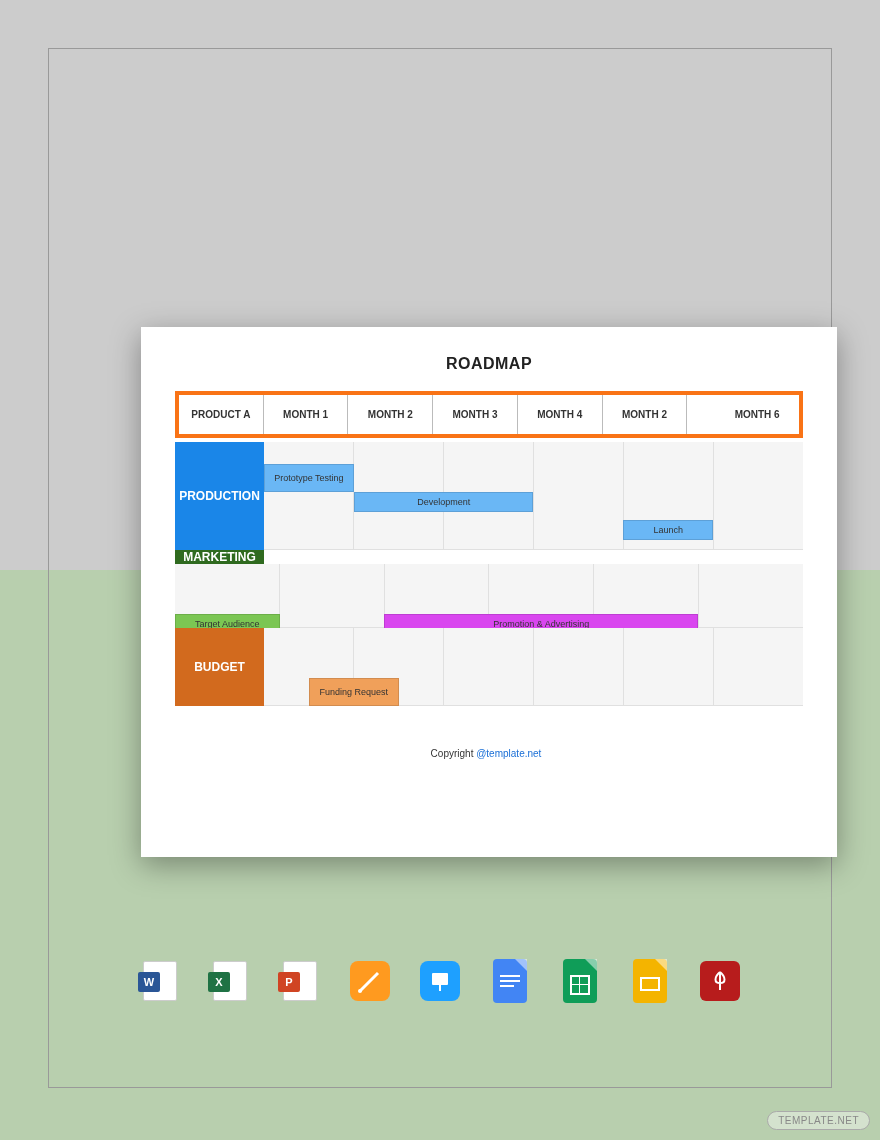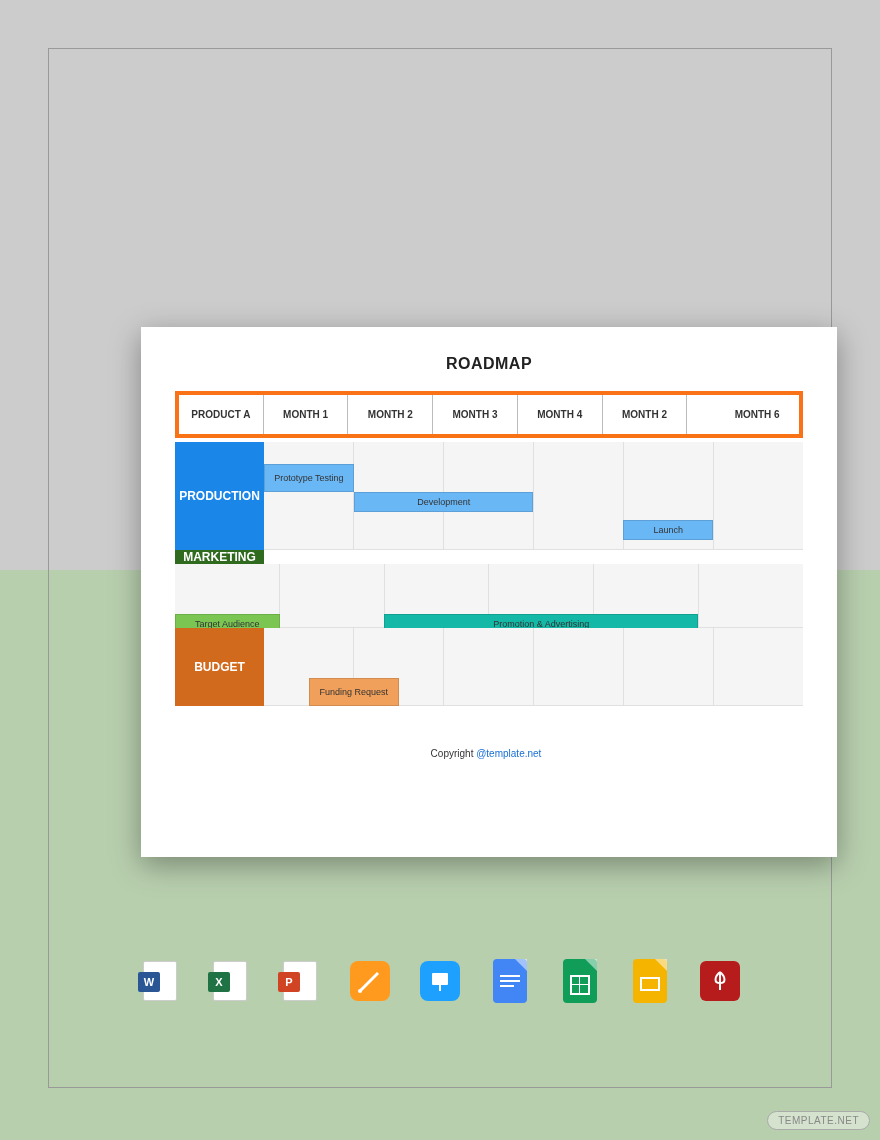--- a/index.html
+++ b/index.html
@@ -195,21 +195,21 @@
             <div class="lane-area">
               <div class="lane-area-inner">
                 <div class="lane-col"></div>
                 <div class="lane-col"></div>
                 <div class="lane-col"></div>
                 <div class="lane-col"></div>
                 <div class="lane-col"></div>
                 <div class="lane-col"></div>
               </div>
               <div class="task" style="background: rgb(123, 198, 83); top: 50px; height: 20px; left: 0%; width: 16.6667%;">Target Audience</div>
-              <div class="task" style="background: #14b8a6; top: 50px; height: 20px; left: 33.3333%; width: 50%;">Promotion &amp; Advertising</div>
+              <div class="task" style="background: #d946ef; top: 50px; height: 20px; left: 33.3333%; width: 50%;">Promotion &amp; Advertising</div>
             </div>
           </div>
           <div class="swimlane" style="height: 78px;">
             <div class="lane-label" style="background: rgb(210, 106, 30);">BUDGET</div>
             <div class="lane-area">
               <div class="lane-area-inner">
                 <div class="lane-col"></div>
                 <div class="lane-col"></div>
                 <div class="lane-col"></div>
                 <div class="lane-col"></div>

